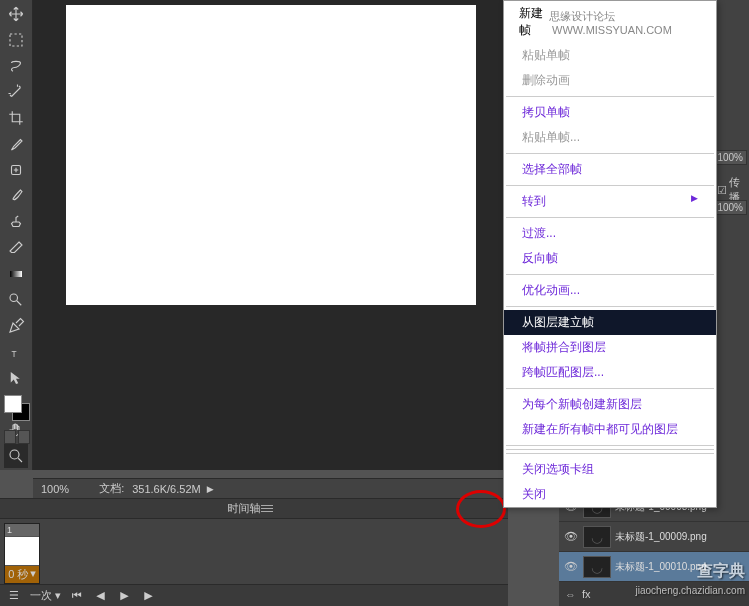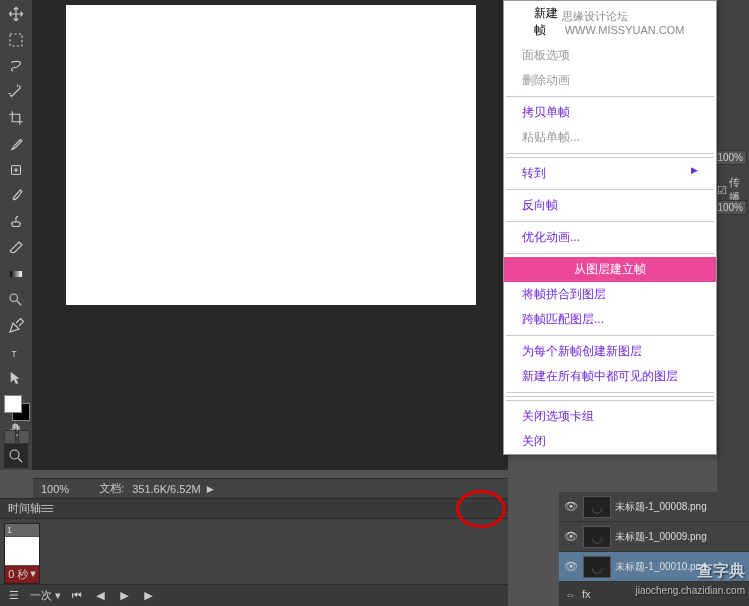--- a/index.html
+++ b/index.html
@@ -17,40 +17,40 @@
 
 .canvas-area { position: absolute; left: 33px; top: 0; width: 475px; height: 470px; background: #282828; }
 .canvas { position: absolute; left: 33px; top: 5px; width: 410px; height: 300px; background: #fff; }
 
 .status-bar { position: absolute; left: 33px; top: 478px; width: 475px; height: 20px; background: #424242; color: #ccc; display: flex; align-items: center; padding: 0 8px; border-top: 1px solid #2a2a2a; }
 .zoom-label { margin-right: 30px; }
 .doc-label { margin-right: 8px; }
 .status-arrow { margin-left: 6px; font-size: 9px; }
 
 .timeline-panel { position: absolute; left: 0; top: 498px; width: 508px; height: 108px; background: #424242; border-top: 1px solid #2a2a2a; }
-.timeline-header { height: 20px; background: #3a3a3a; color: #ccc; padding: 3px 8px; display: flex; justify-content: flex-start; align-items: center; border-bottom: 1px solid #2a2a2a; }
+.timeline-header { height: 20px; background: #3a3a3a; color: #ccc; padding: 3px 8px; display: flex; justify-content: center; align-items: center; border-bottom: 1px solid #2a2a2a; }
 .timeline-menu-btn { width: 20px; height: 14px; display: flex; flex-direction: column; justify-content: center; gap: 2px; cursor: pointer; }
 .timeline-menu-btn span { height: 1px; background: #aaa; width: 12px; }
 .frames-area { padding: 4px; }
 .frame { width: 36px; background: #535353; border: 1px solid #222; display: inline-block; }
 .frame-num { background: #666; color: #ddd; font-size: 9px; padding: 1px 2px; }
 .frame-thumb { width: 34px; height: 28px; background: #fff; margin: 1px auto; }
-.frame-time { background: #7f1d1d; color: #ccc; font-size: 9px; text-align: center; padding: 1px; display: flex; justify-content: center; gap: 2px; }
+.frame-time { background: #a16207; color: #ccc; font-size: 9px; text-align: center; padding: 1px; display: flex; justify-content: center; gap: 2px; }
 .timeline-controls { position: absolute; bottom: 0; left: 0; width: 100%; height: 22px; background: #3a3a3a; display: flex; align-items: center; padding: 0 6px; gap: 8px; color: #ccc; border-top: 1px solid #2a2a2a; }
 .ctrl-btn { width: 16px; height: 16px; display: flex; align-items: center; justify-content: center; color: #ccc; cursor: pointer; }
 
 .red-circle { position: absolute; left: 456px; top: 490px; width: 50px; height: 38px; border: 3px solid #d00; border-radius: 50%; pointer-events: none; }
 
 .context-menu { position: absolute; left: 503px; top: 0; width: 214px; background: #fff; border: 1px solid #999; box-shadow: 2px 2px 6px rgba(0,0,0,0.3); z-index: 100; }
 .menu-item { padding: 4px 18px; color: #6d28d9; cursor: pointer; font-size: 12px; }
-.menu-item.highlighted { background: #ec4899; color: #fff; text-align: center; }
+.menu-item.highlighted { background: #0f172a; color: #fff; }
 .menu-item.disabled { color: #999; }
 .menu-sep { height: 1px; background: #ccc; margin: 3px 2px; }
 .menu-item.submenu::after { content: "▶"; float: right; font-size: 9px; }
-.menu-top-row { display: flex; padding: 4px 0 4px 30px; align-items: center; justify-content: space-between; }
+.menu-top-row { display: flex; padding: 4px 0 4px 15px; align-items: center; justify-content: space-between; }
 .menu-top-row .lbl { font-size: 12px; }
 .menu-top-row .src { font-size: 10px; color: #888; margin-right: 6px; }
 
 .right-panel { position: absolute; right: 0; top: 0; width: 32px; height: 606px; background: #424242; }
 .right-badge { position: absolute; right: 2px; background: #535353; color: #ccc; font-size: 10px; padding: 1px 3px; border: 1px solid #333; }
 .right-option { position: absolute; right: 2px; top: 175px; display: flex; align-items: center; color: #ccc; gap: 2px; font-size: 11px; }
 .layer-panel { position: absolute; right: 0; top: 492px; width: 190px; background: #424242; }
 .layer-row { height: 30px; display: flex; align-items: center; border-bottom: 1px solid #333; padding: 0 4px; gap: 4px; }
 .layer-eye { width: 16px; color: #ccc; text-align: center; }
 .layer-thumb { width: 28px; height: 22px; background: #222; border: 1px solid #555; display: flex; align-items: center; justify-content: center; color: #555; font-size: 14px; }
@@ -217,29 +217,31 @@
 <div class="red-circle"></div>
 
 <div class="context-menu">
   <div class="menu-top-row">
     <span class="lbl">新建帧</span>
     <span class="src">
       <span>思缘设计论坛</span>
       &nbsp;<span>WWW.MISSYUAN.COM</span>
     </span>
   </div>
-  <div class="menu-item disabled">面板选项</div>
+  <div class="menu-item disabled">粘贴单帧</div>
   <div class="menu-item disabled">删除动画</div>
   <div class="menu-sep"></div>
   <div class="menu-item">拷贝单帧</div>
   <div class="menu-item disabled">粘贴单帧...</div>
   <div class="menu-sep"></div>
+  <div class="menu-item">选择全部帧</div>
   <div class="menu-sep"></div>
   <div class="menu-item submenu">转到</div>
   <div class="menu-sep"></div>
+  <div class="menu-item">过渡...</div>
   <div class="menu-item">反向帧</div>
   <div class="menu-sep"></div>
   <div class="menu-item">优化动画...</div>
   <div class="menu-sep"></div>
   <div class="menu-item highlighted">从图层建立帧</div>
   <div class="menu-item">将帧拼合到图层</div>
   <div class="menu-item">跨帧匹配图层...</div>
   <div class="menu-sep"></div>
   <div class="menu-item">为每个新帧创建新图层</div>
   <div class="menu-item">新建在所有帧中都可见的图层</div>

